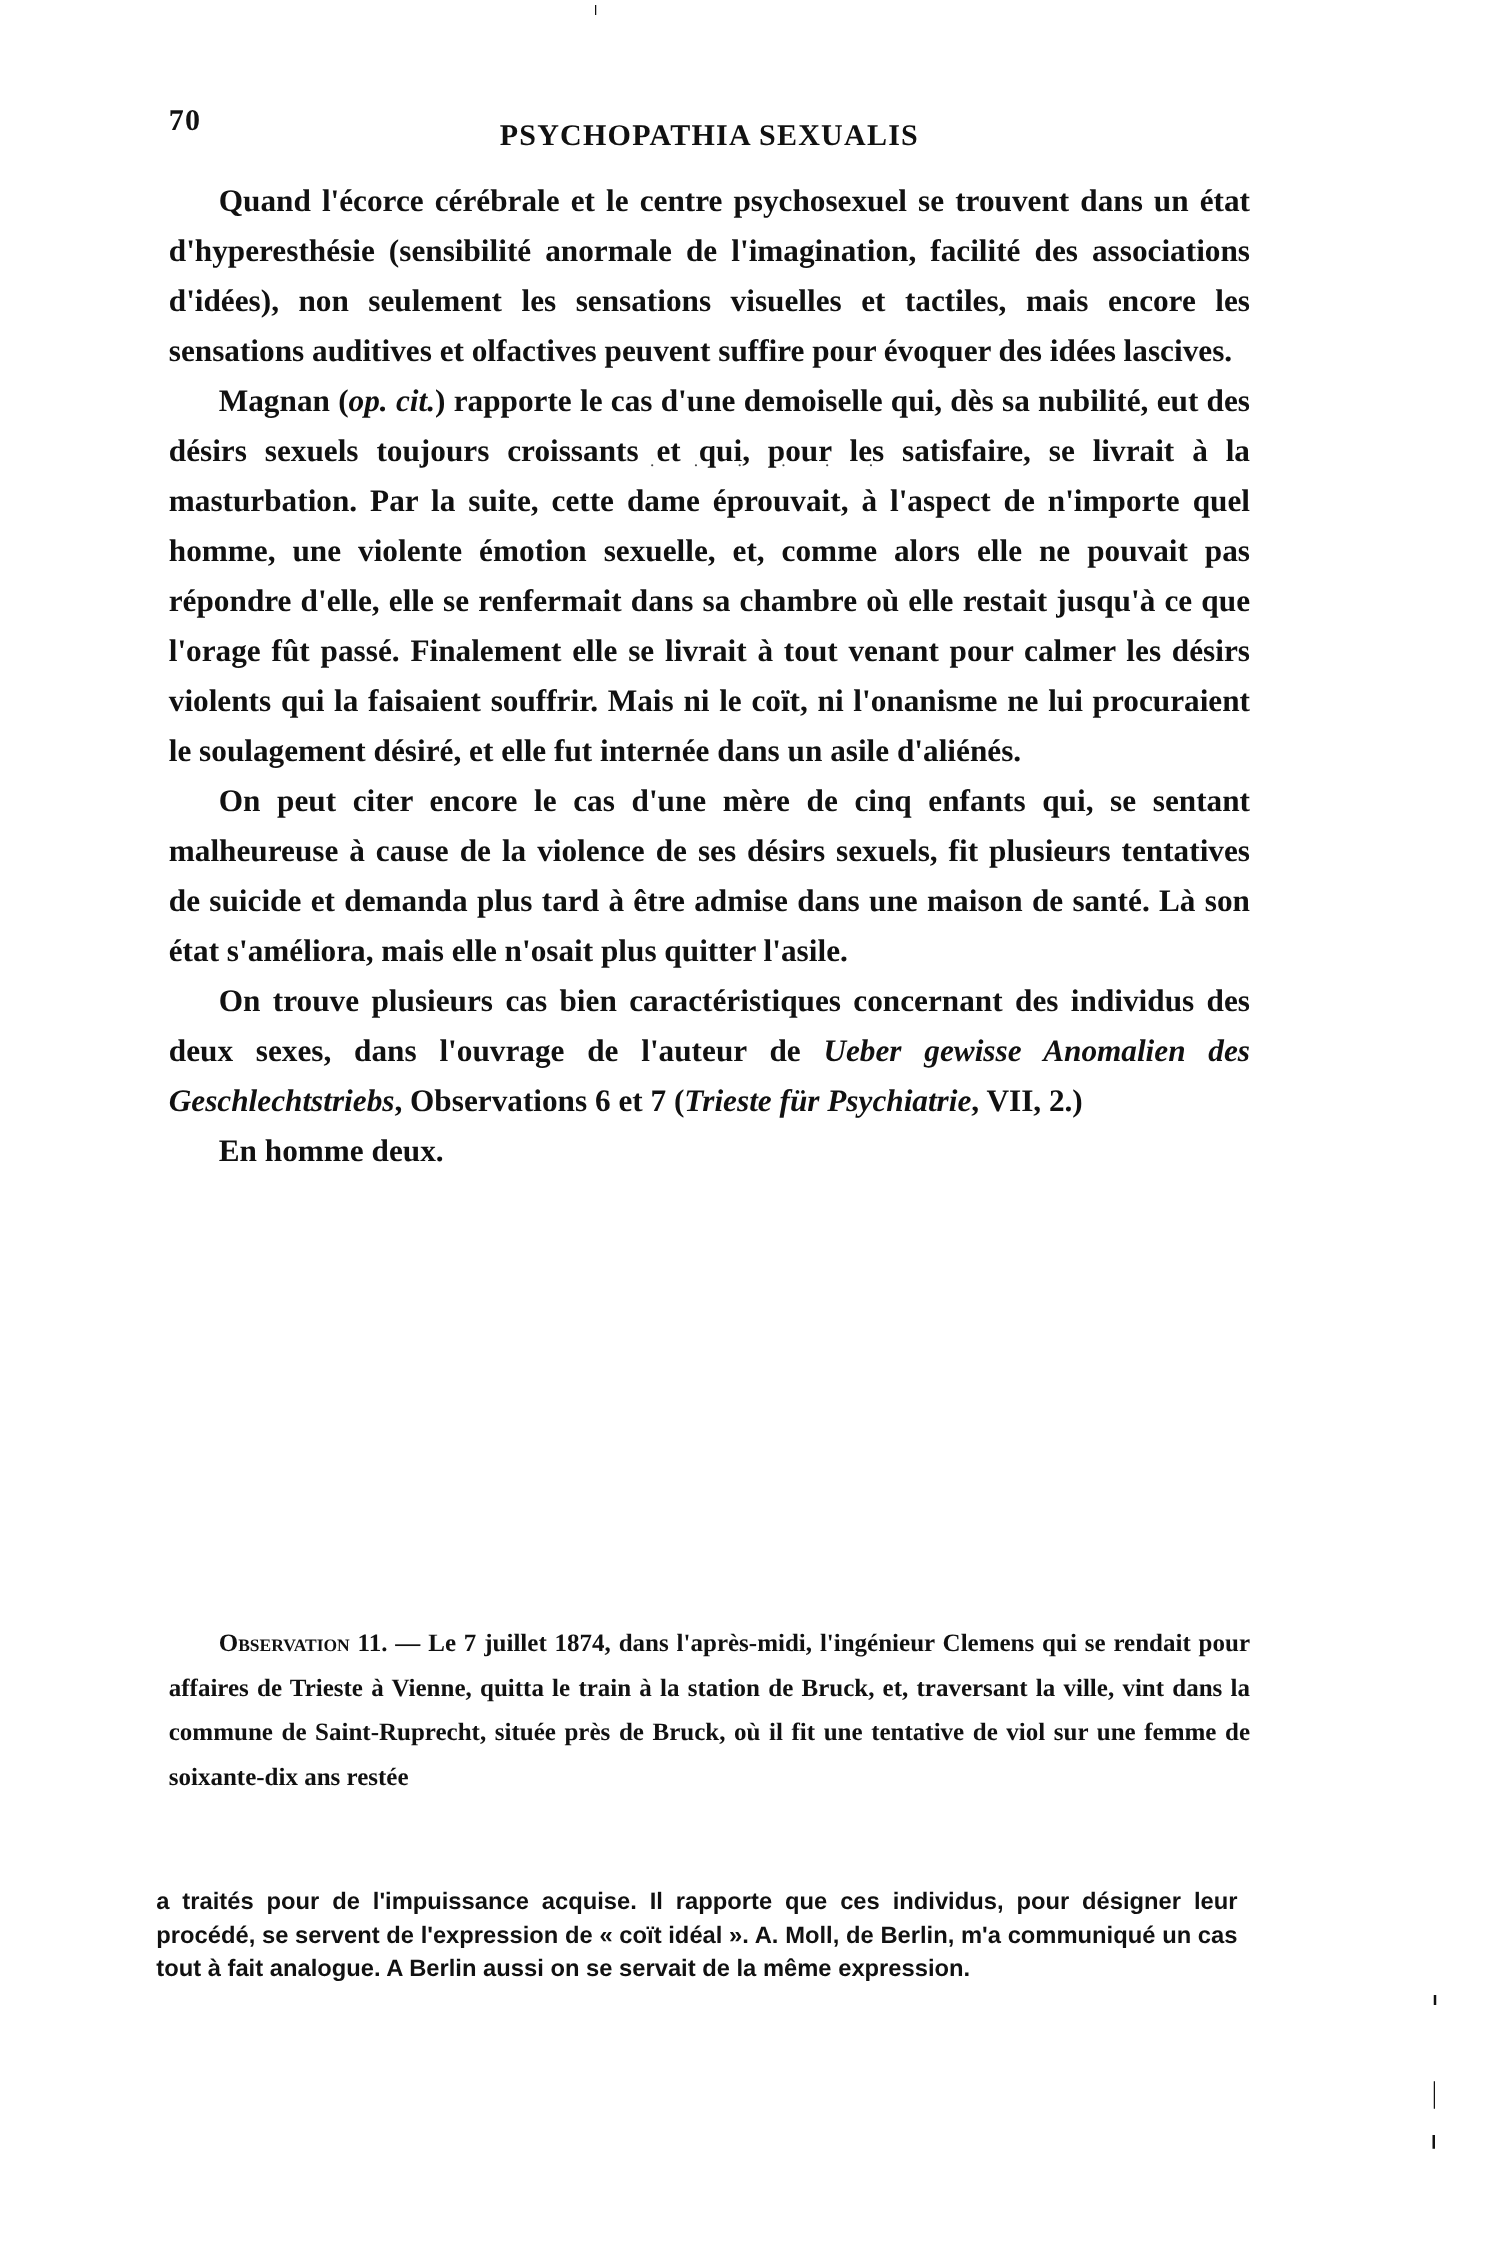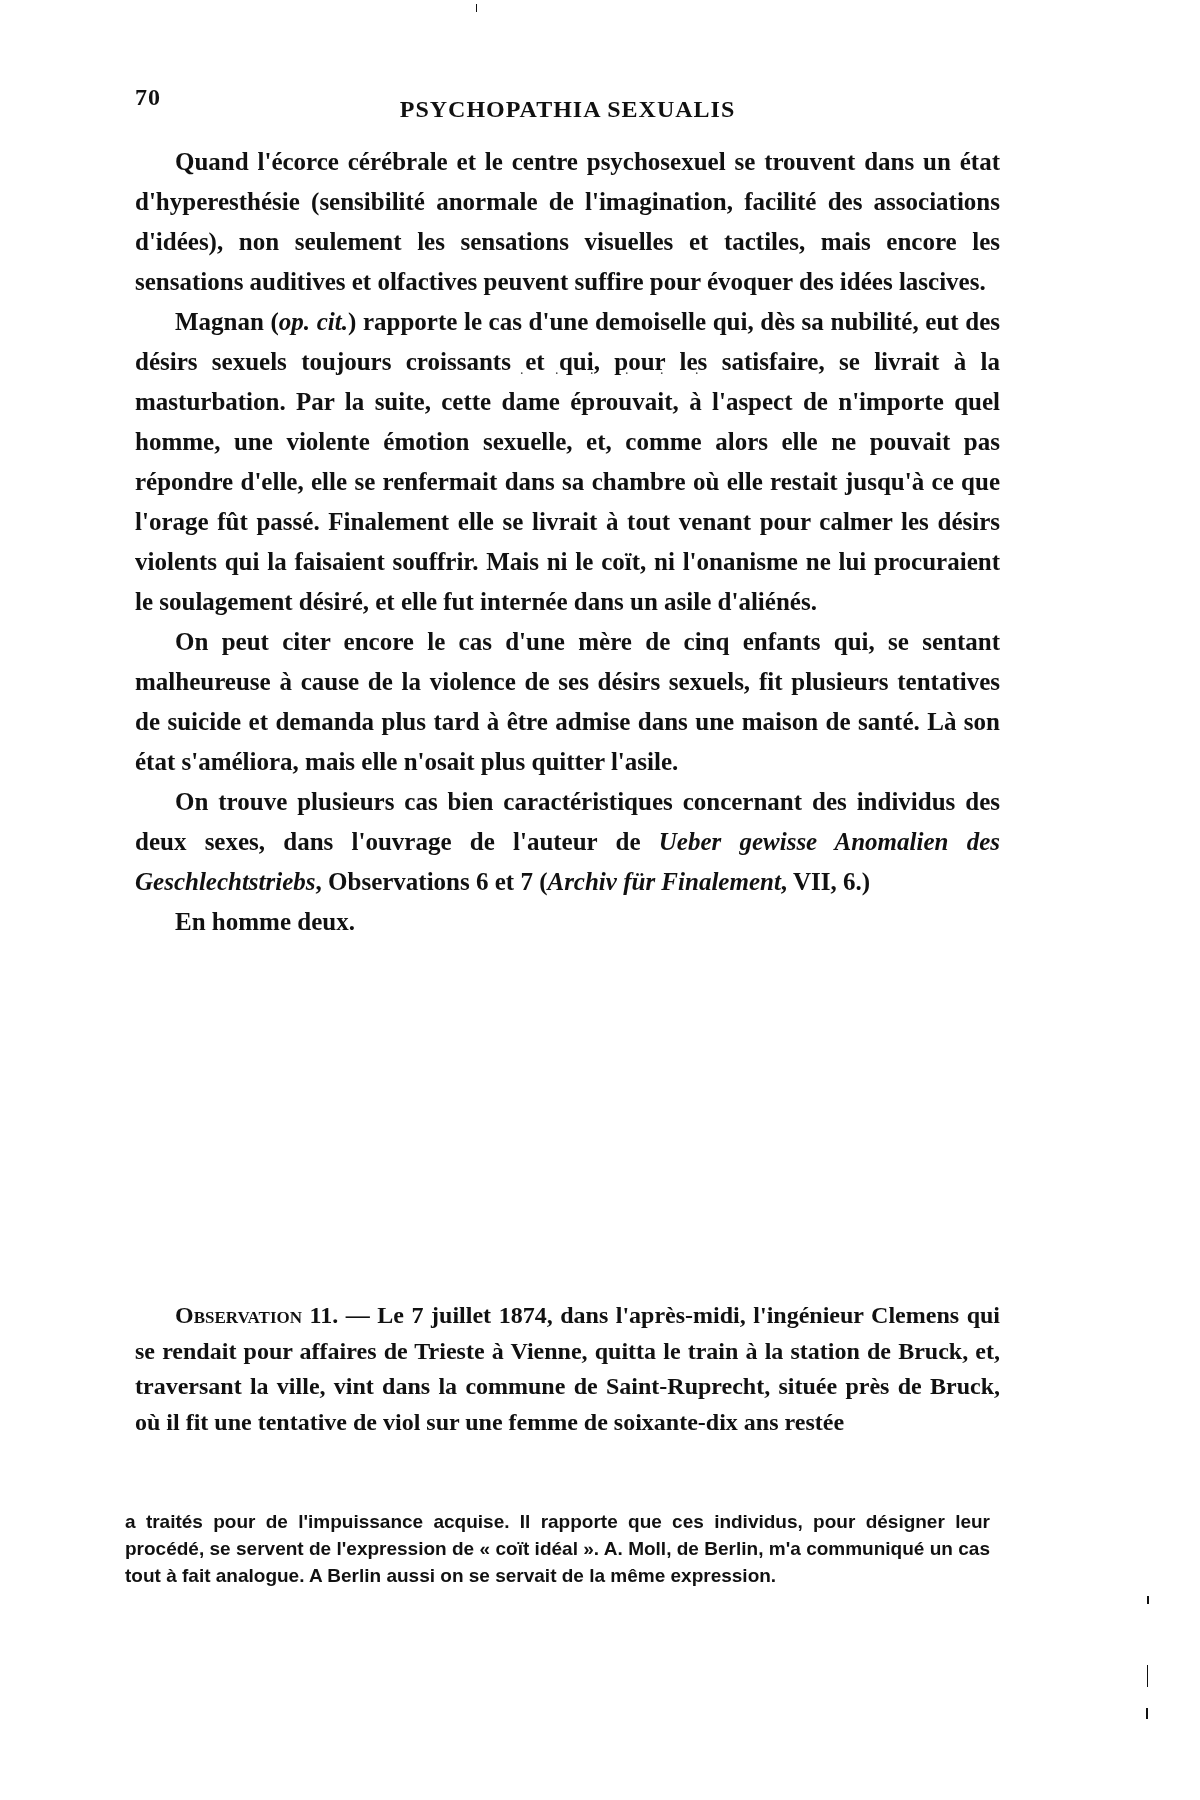--- a/index.html
+++ b/index.html
@@ -7,21 +7,21 @@
   .page { position: absolute; left: 0; top: 0; width: 1200px; height: 1800px; background: #fff; }
   .running-head { position: absolute; top: 84px; left: 135px; width: 865px; height: 30px;
     font-family: "Liberation Serif", serif; font-weight: bold; font-size: 24px; letter-spacing: 1px; }
   .folio { position: absolute; left: 0; top: 0; }
   .head-title { position: absolute; left: 0; width: 865px; text-align: center; top: 12px; }
   .body-text { position: absolute; left: 135px; top: 142px; width: 865px;
     font-family: "Liberation Serif", serif; font-weight: bold; font-size: 25px; line-height: 40px;
     text-align: justify; }
   .body-text p { margin: 0; text-indent: 40px; }
   .obs { position: absolute; left: 135px; top: 1298px; width: 865px;
-    font-family: "Liberation Serif", serif; font-weight: bold; font-size: 24px; line-height: 35.5px;
+    font-family: "Liberation Serif", serif; font-weight: bold; font-size: 20px; line-height: 35.5px;
     text-align: justify; margin: 0; text-indent: 40px; }
   .smallcaps { font-variant: small-caps; }
   .footnote { position: absolute; left: 125px; top: 1508px; width: 865px;
     font-family: "Liberation Sans", sans-serif; font-weight: bold; font-size: 19px; line-height: 27px;
     text-align: justify; margin: 0; }
   .mark { position: absolute; background: #111; width: 2px; }
   .dots { position: absolute; font-family: "Liberation Serif", serif; font-size: 14px; color: #444; letter-spacing: 14px; }
   i { }
 </style>
 </head>
@@ -33,21 +33,21 @@
 
   <div class="running-head">
     <span class="folio">70</span>
     <span class="head-title">PSYCHOPATHIA SEXUALIS</span>
   </div>
 
   <div class="body-text">
     <p><span>Quand l'écorce cérébrale et le centre psychosexuel se trouvent dans un état d'hyperesthésie (sensibilité anormale de l'imagination, facilité des associations d'idées), non seulement les sensations visuelles et tactiles, mais encore les sensations auditives et olfactives peuvent suffire pour évoquer des idées lascives.</span></p>
     <p><span>Magnan (</span><i>op. cit.</i><span>) rapporte le cas d'une demoiselle qui, dès sa nubilité, eut des désirs sexuels toujours croissants et qui, pour les satisfaire, se livrait à la masturbation. Par la suite, cette dame éprouvait, à l'aspect de n'importe quel homme, une violente émotion sexuelle, et, comme alors elle ne pouvait pas répondre d'elle, elle se renfermait dans sa chambre où elle restait jusqu'à ce que l'orage fût passé. Finalement elle se livrait à tout venant pour calmer les désirs violents qui la faisaient souffrir. Mais ni le coït, ni l'onanisme ne lui procuraient le soulagement désiré, et elle fut internée dans un asile d'aliénés.</span></p>
     <p><span>On peut citer encore le cas d'une mère de cinq enfants qui, se sentant malheureuse à cause de la violence de ses désirs sexuels, fit plusieurs tentatives de suicide et demanda plus tard à être admise dans une maison de santé. Là son état s'améliora, mais elle n'osait plus quitter l'asile.</span></p>
-    <p><span>On trouve plusieurs cas bien caractéristiques concernant des individus des deux sexes, dans l'ouvrage de l'auteur de </span><i>Ueber gewisse Anomalien des Geschlechtstriebs</i><span>, Observations 6 et 7 (</span><i>Archiv für Finalement</i><span>, VII, 6.)</span></p>
+    <p><span>On trouve plusieurs cas bien caractéristiques concernant des individus des deux sexes, dans l'ouvrage de l'auteur de </span><i>Ueber gewisse Anomalien des Geschlechtstriebs</i><span>, Observations 6 et 7 (</span><i>Trieste für Psychiatrie</i><span>, VII, 2.)</span></p>
     <p><span>En homme deux.</span></p>
   </div>
 
   <span class="dots" style="left:520px; top:362px;">. . . . . .</span>
 
   <p class="obs"><span class="smallcaps">Observation 11.</span><span> — Le 7 juillet 1874, dans l'après-midi, l'ingénieur Clemens qui se rendait pour affaires de Trieste à Vienne, quitta le train à la station de Bruck, et, traversant la ville, vint dans la commune de Saint-Ruprecht, située près de Bruck, où il fit une tentative de viol sur une femme de soixante-dix ans restée</span></p>
 
   <p class="footnote">a traités pour de l'impuissance acquise. Il rapporte que ces individus, pour désigner leur procédé, se servent de l'expression de « coït idéal ». A. Moll, de Berlin, m'a communiqué un cas tout à fait analogue. A Berlin aussi on se servait de la même expression.</p>
 
   <div class="mark" style="left:1147px; top:1596px; height:8px;"></div>

